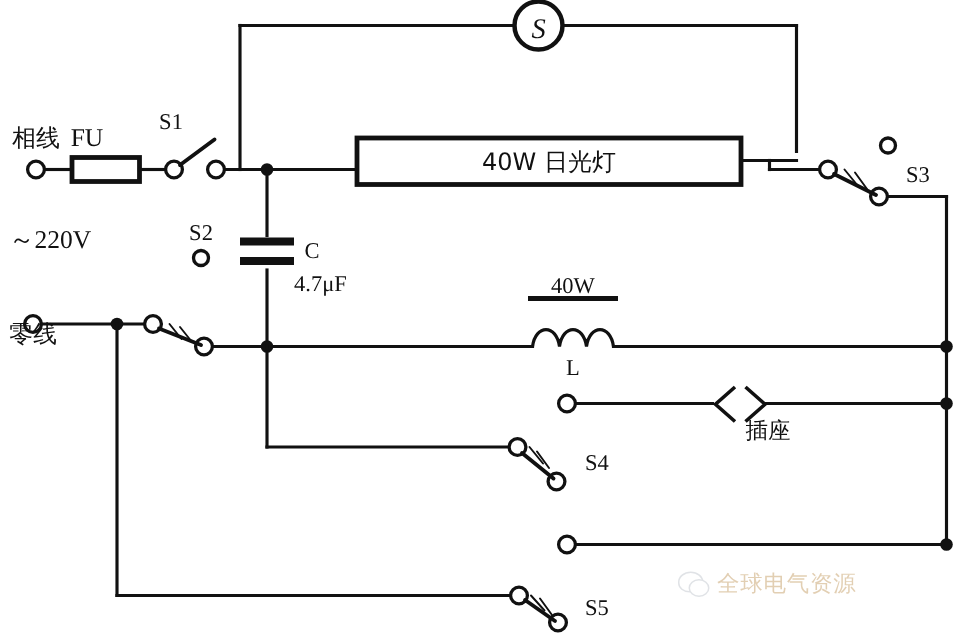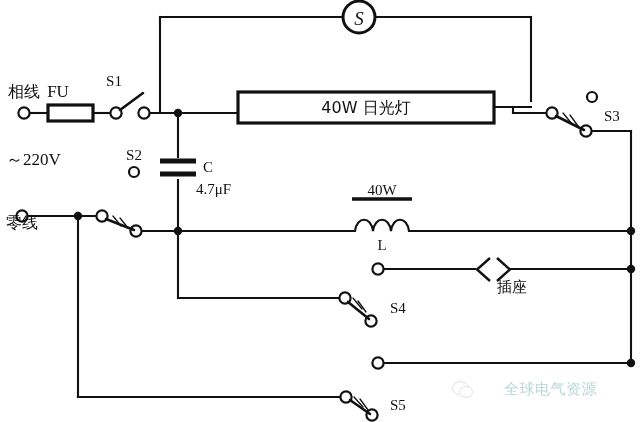--- a/index.html
+++ b/index.html
@@ -127,24 +127,23 @@
     top: 380px;
     display: flex;
     align-items: center;
     gap: 6px;
     opacity: 0.30;
     pointer-events: none;
   }
   #watermark .wm-text {
     font-family: Liberation Mono, monospace;
     font-size: 15px;
-    color: #0f766e;
+    color: #a16207;
     letter-spacing: 0.5px;
     white-space: nowrap;
-    margin-left: 26px;
   }
   #watermark .wm-icon {
     width: 20px;
     height: 17px;
     position: relative;
     flex: none;
   }
   #watermark .wm-icon .b1 {
     position: absolute;
     width: 15px;

